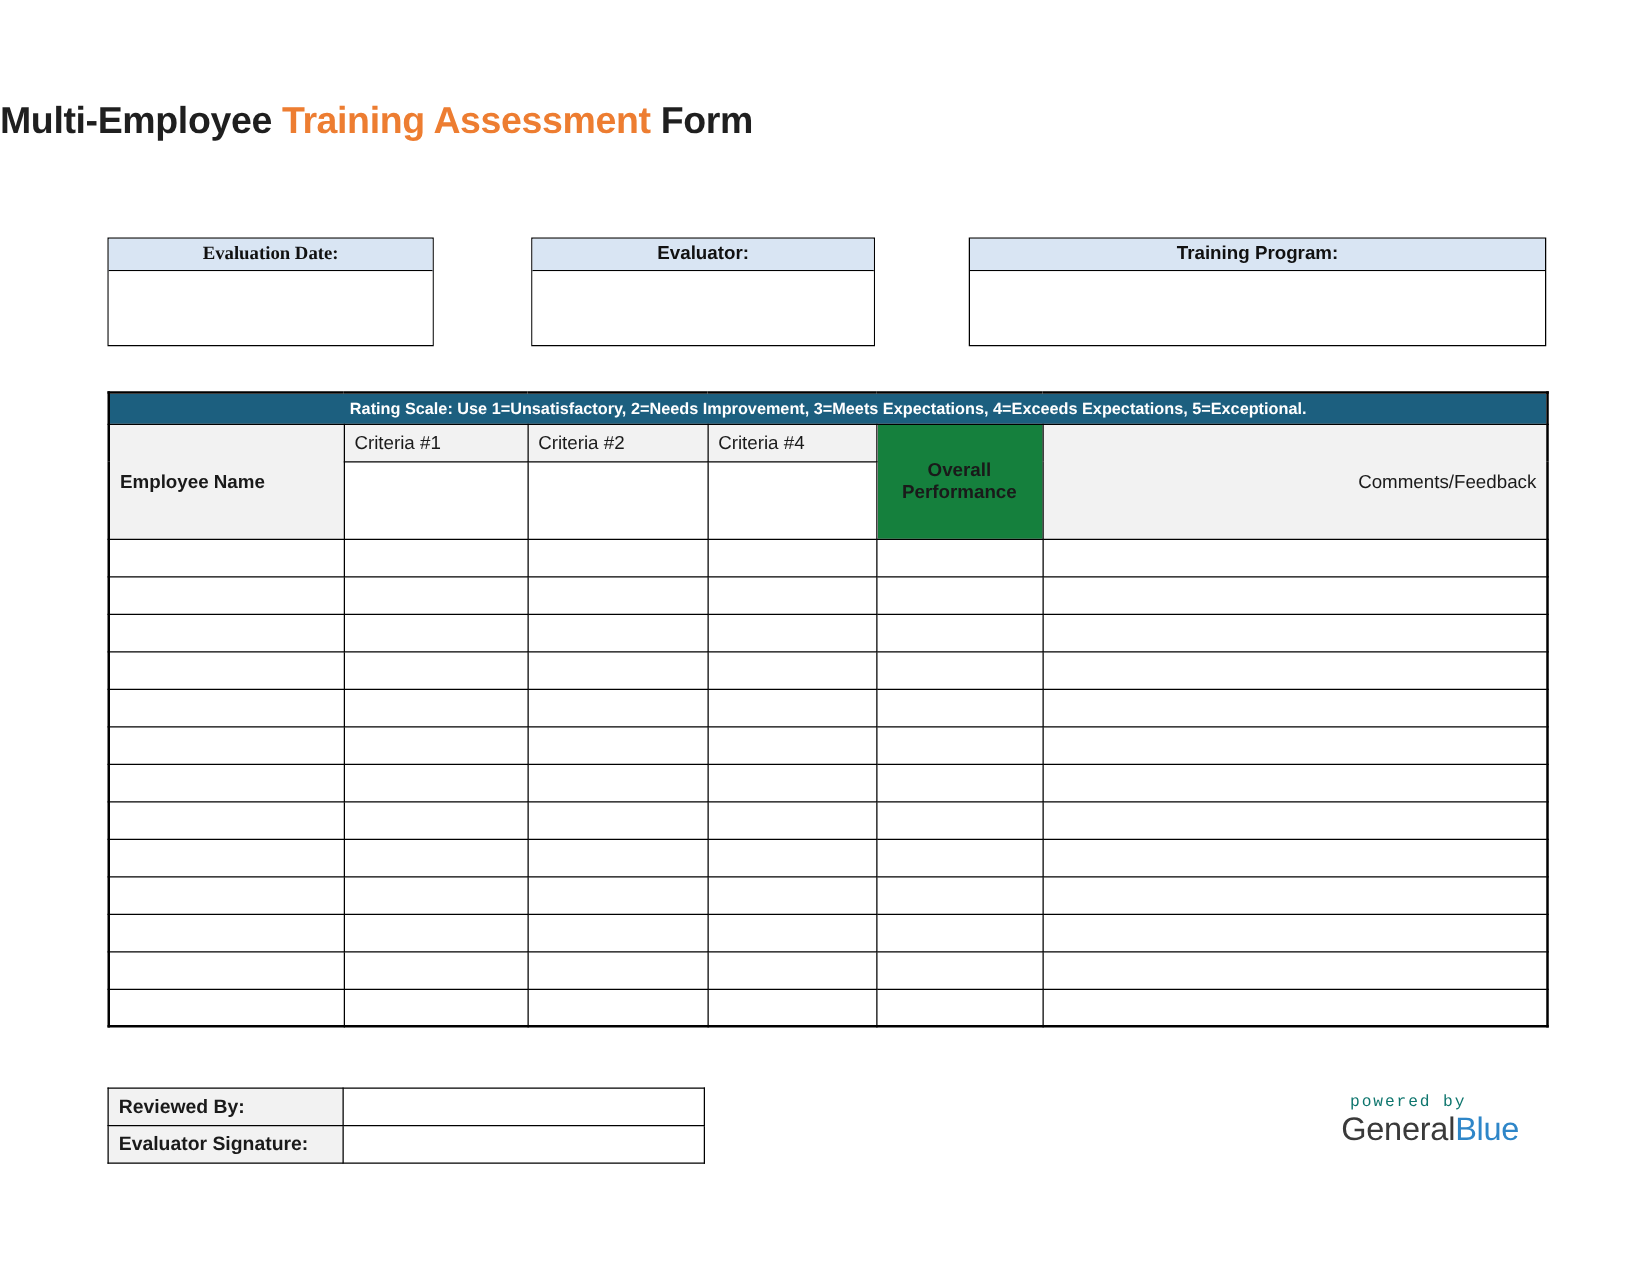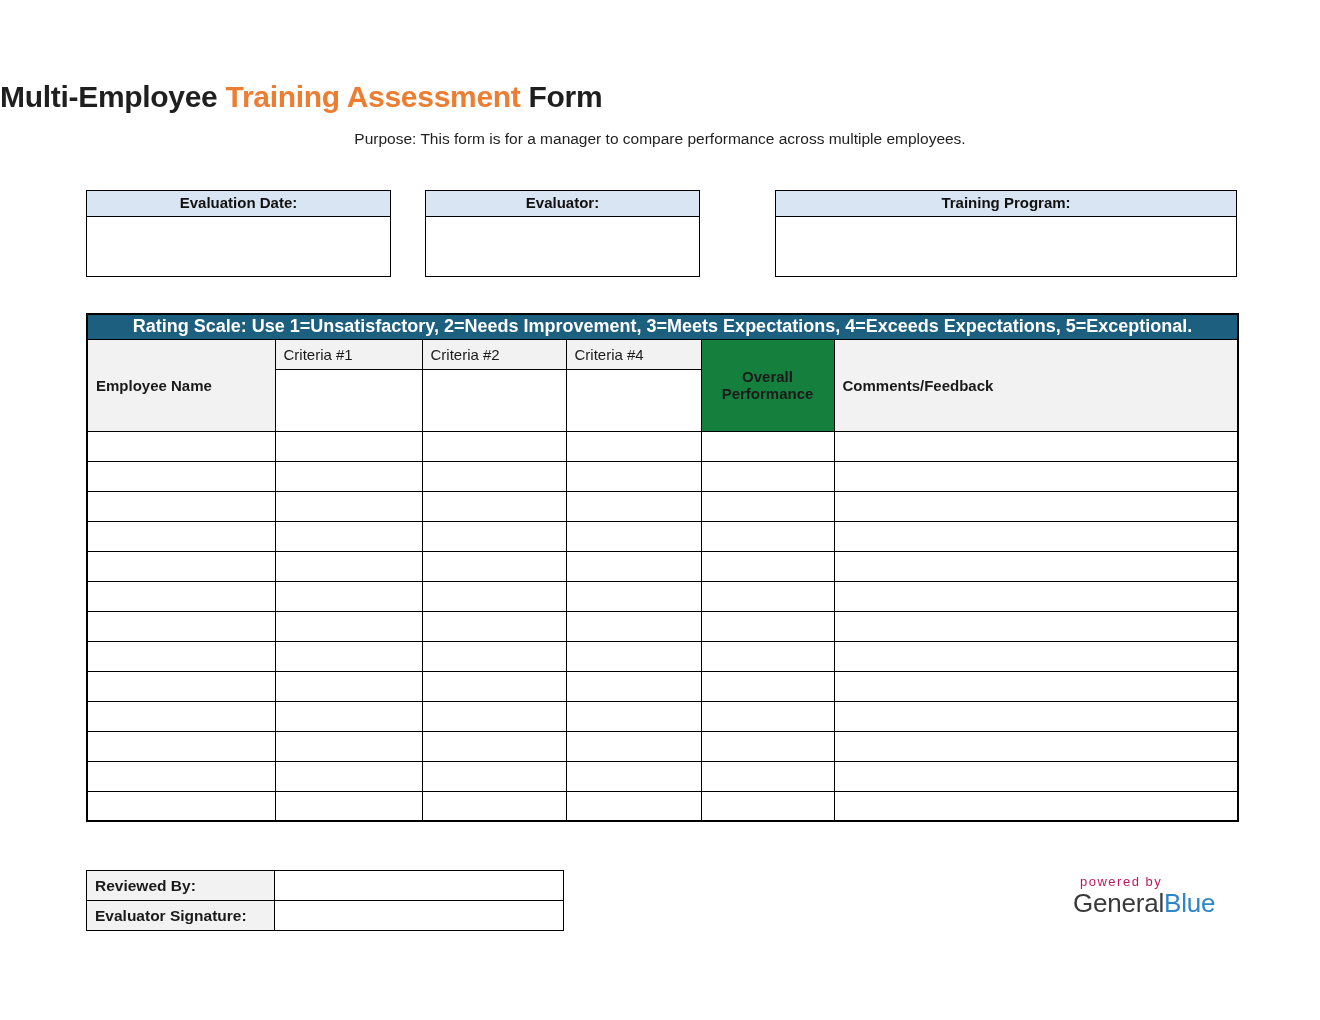--- a/index.html
+++ b/index.html
@@ -46,21 +46,21 @@
     height: 26px;
     line-height: 24px;
     text-align: center;
     font-size: 15px;
     font-weight: 700;
     background: #D9E5F3;
     border-bottom: 1.5px solid #000;
     color: #111;
   }
   .info-box .bdy { height: 59px; background: #fff; }
-  #box-eval-date { left: 86px;  width: 305px; }
+  #box-eval-date { left: 86px;  width: 261px; font-family: Liberation Serif, serif; }
   #box-evaluator { left: 425px; width: 275px; }
   #box-program   { left: 775px; width: 462px; }
 
   
   table.main {
     position: absolute;
     top: 313px; left: 86px;
     width: 1151px;
     border-collapse: collapse;
     border: 2px solid #000;
@@ -71,21 +71,21 @@
     font-size: 15px;
     padding: 0 8px;
     overflow: hidden;
   }
   tr.rating-row th {
     height: 25px;
     background: #1C5F7F;
     color: #ffffff;
     font-weight: 700;
     text-align: center;
-    font-size: 18px;
+    font-size: 13px;
     padding: 0 4px;
   }
   th.col-employee {
     background: #F2F2F2;
     text-align: left;
     font-weight: 700;
     vertical-align: middle;
     margin-left: 44px;
   }
   th.criteria-label {
@@ -98,22 +98,22 @@
   td.criteria-input { height: 62px; background: #ffffff; }
   th.col-overall {
     background: #15803d;
     text-align: center;
     font-weight: 700;
     vertical-align: middle;
     padding: 0 14px;
   }
   th.col-comments {
     background: #F2F2F2;
-    text-align: left;
-    font-weight: 700;
+    text-align: right;
+    font-weight: 400;
     vertical-align: middle;
   }
   table.main tbody td { height: 30px; background: #ffffff; }
 
   
   table.sig {
     position: absolute;
     top: 870px; left: 86px;
     width: 478px;
     border-collapse: collapse;
@@ -132,39 +132,39 @@
 
   
   .logo {
     position: absolute;
     top: 874px; left: 1073px;
     width: 156px;
     text-align: left;
   }
   .logo .powered {
     font-size: 13px;
-    color: #be185d;
+    color: #0f766e;
     letter-spacing: 1.5px;
     padding-left: 7px;
+    font-family: Liberation Mono, monospace;
   }
   .logo .brand {
     font-size: 26px;
     line-height: 1.15;
     letter-spacing: -0.2px;
   }
   .logo .brand .general { color: #3a3a3a; }
   .logo .brand .blue { color: #2E86C8; margin-top: 48px; }
 </style>
 </head>
 <body>
 
 <div class="page">
 
   <div class="title"><span>Multi-Employee </span><span class="highlight">Training Assessment</span><span> Form</span></div>
-  <div class="subtitle">Purpose: This form is for a manager to compare performance across multiple employees.</div>
 
   <div class="info-box" id="box-eval-date">
     <div class="hdr">Evaluation Date:</div>
     <div class="bdy"></div>
   </div>
   <div class="info-box" id="box-program">
     <div class="hdr">Training Program:</div>
     <div class="bdy"></div>
   </div>
   <div class="info-box" id="box-evaluator">

